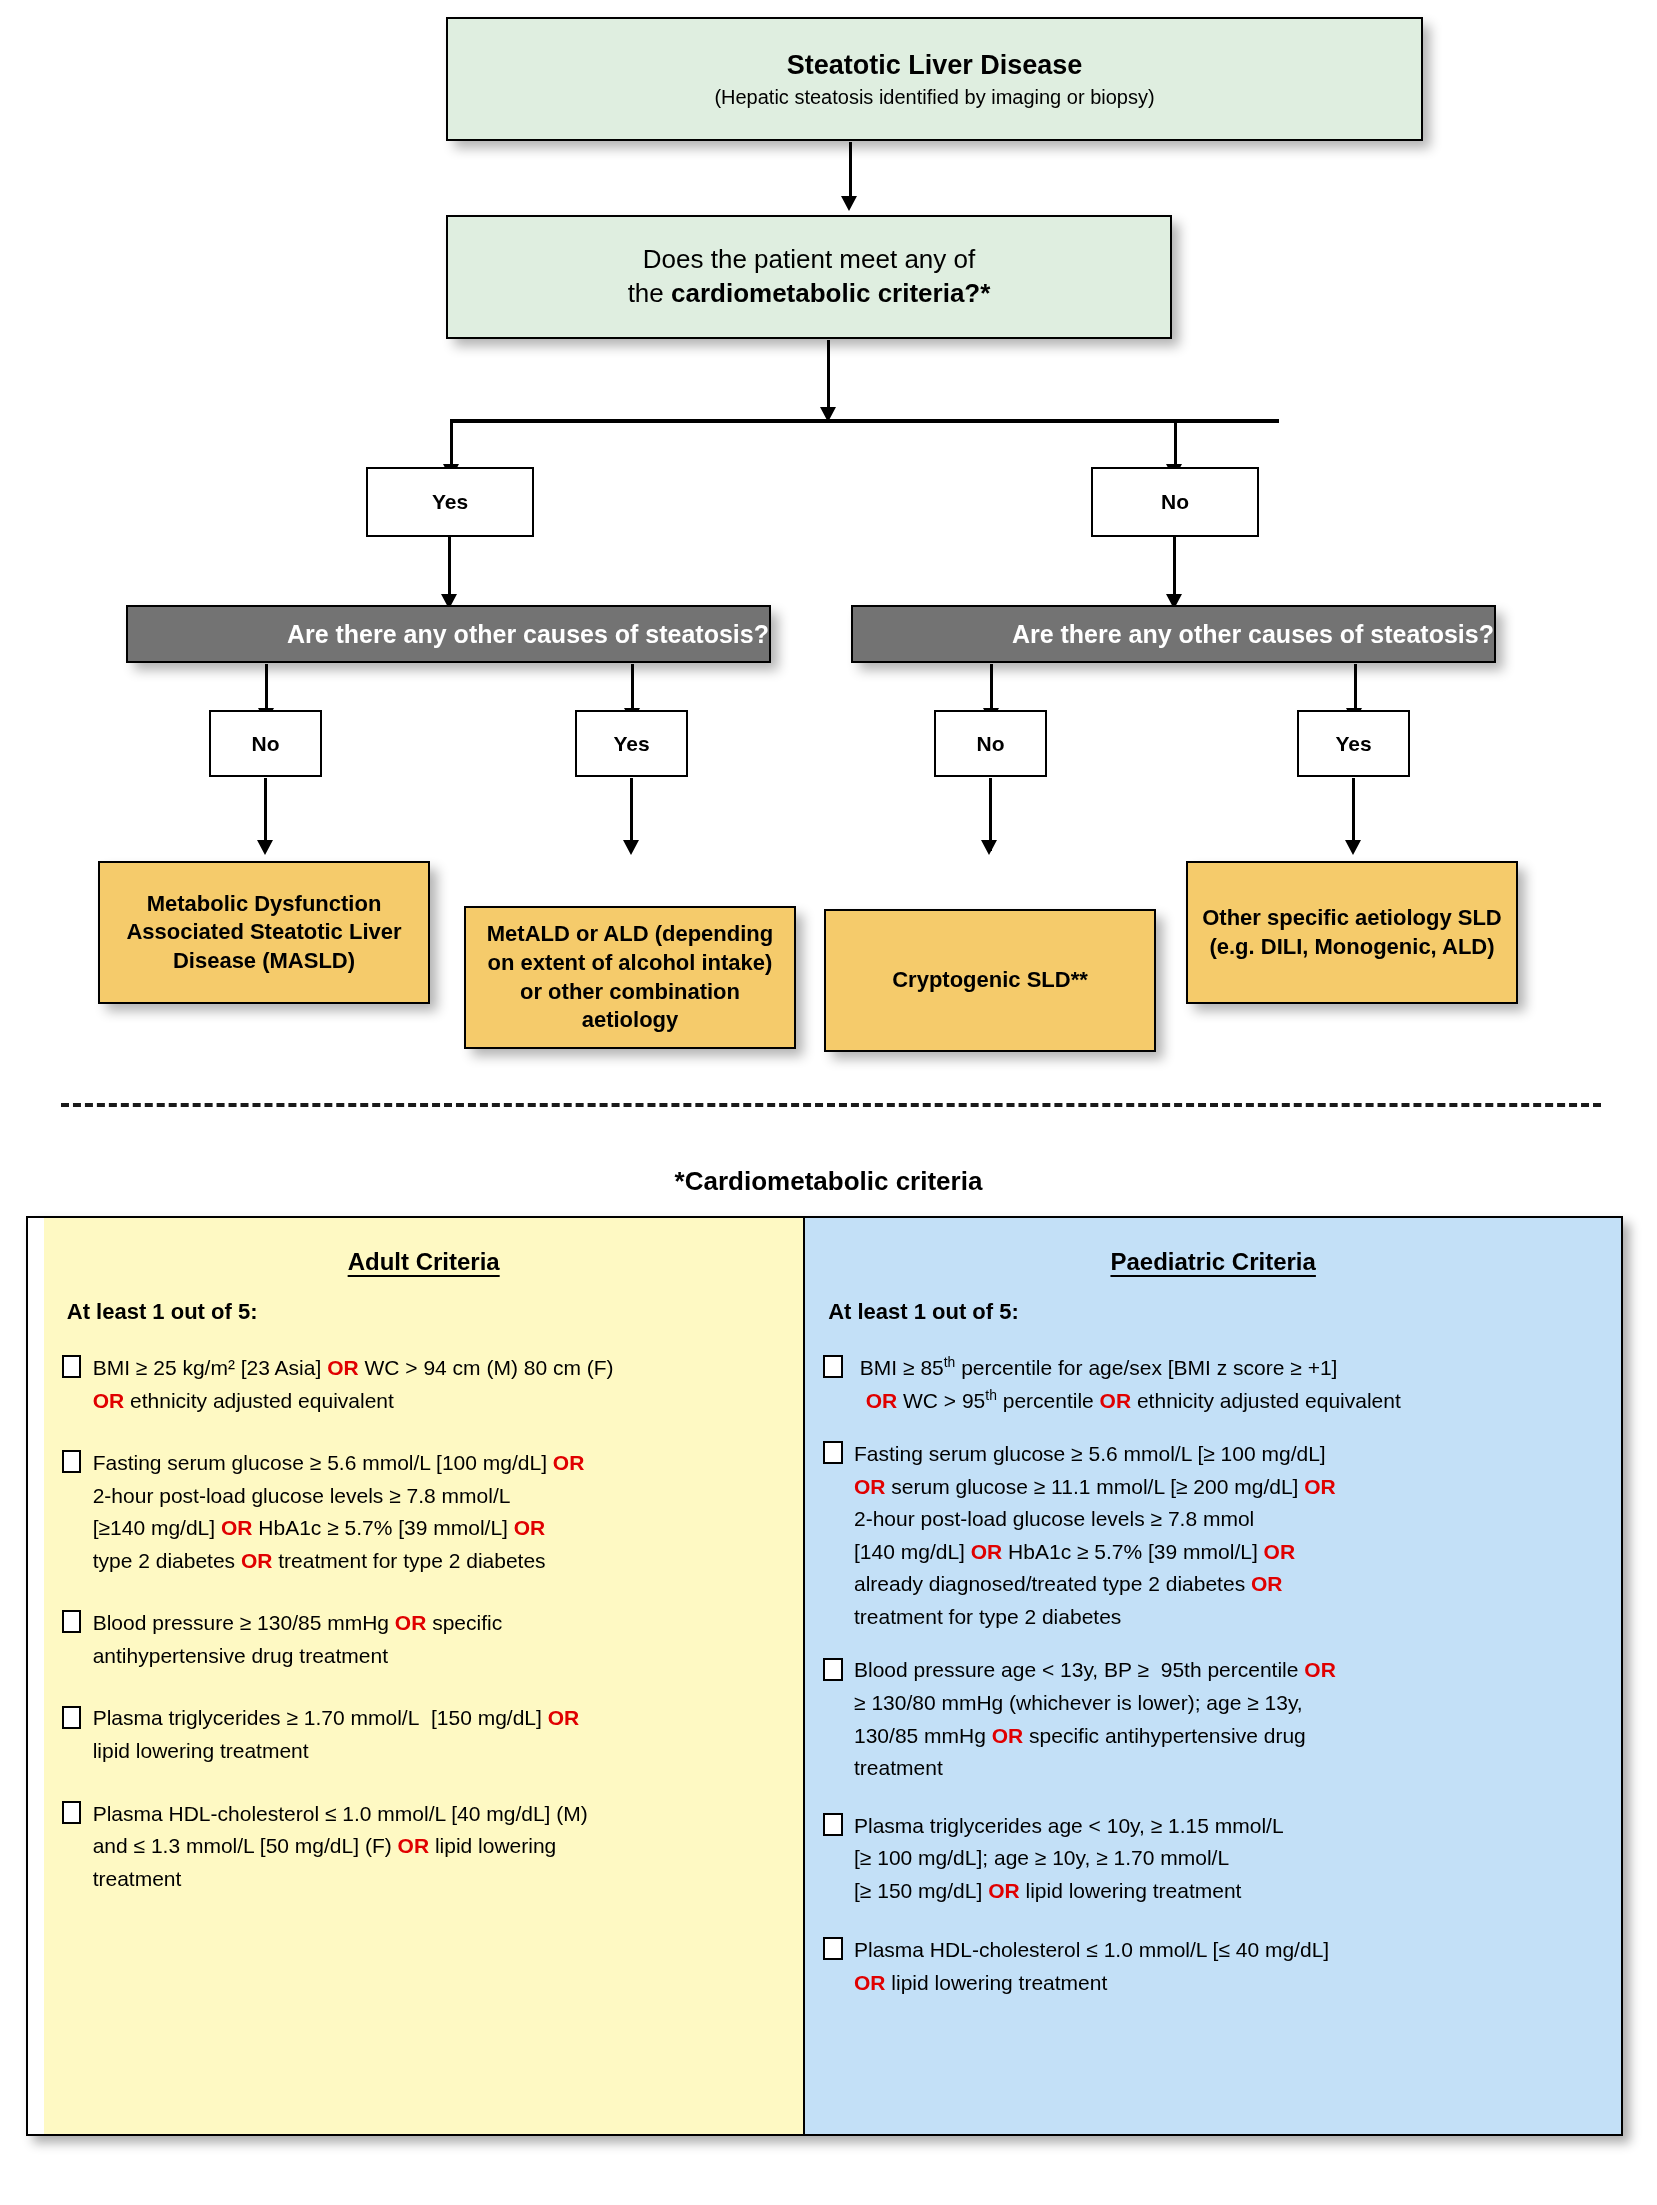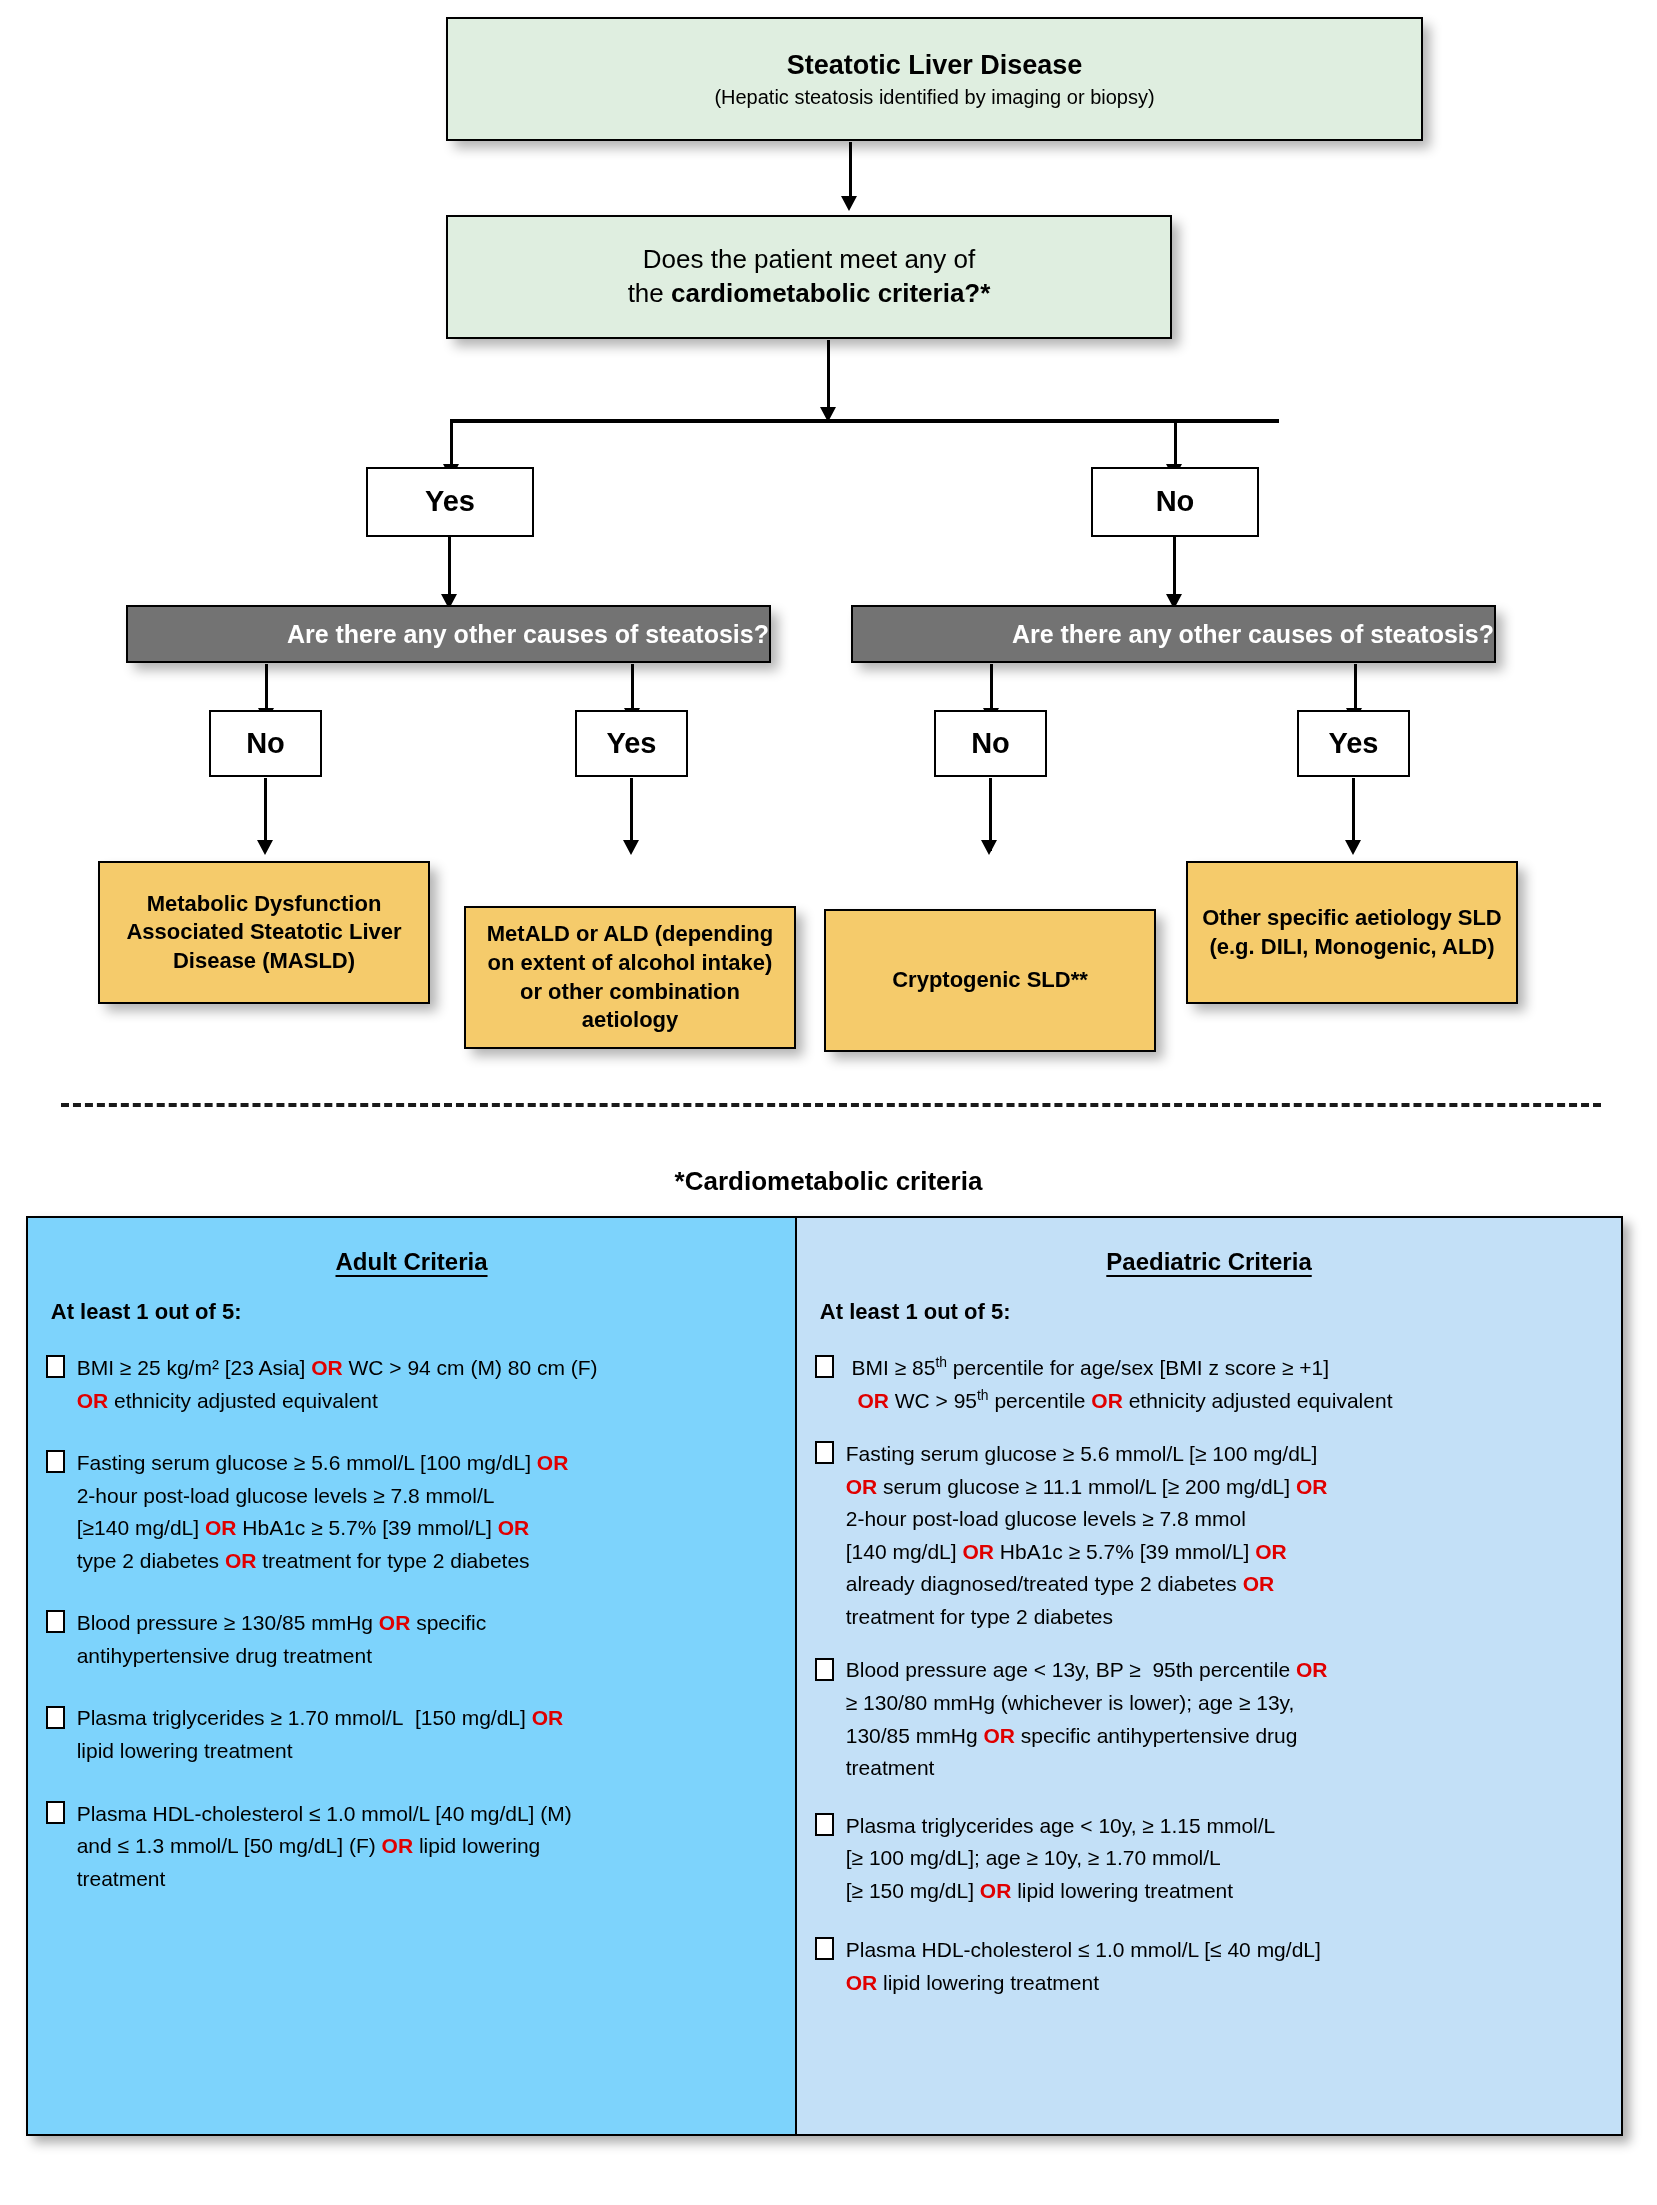--- a/index.html
+++ b/index.html
@@ -27,21 +27,21 @@
   .green-light { background:#dfeee0; }
   .green-dark  { background:#737373; color:#ffffff;justify-content:flex-end; }
   .yellow      { background:#f5cb6b; }
   .white       { background:#ffffff; box-shadow:none; border:2.1px solid #000; }
 
   .t-title   { font-size:27px; font-weight:bold; }
   .t-sub     { font-size:20px; font-weight:normal; }
   .t-q       { font-size:26px; }
   .t-q b     { font-weight:bold; }
   .t-green   { font-size:25px; font-weight:bold; }
-  .t-yn      { font-size:29px; font-weight:bold; }
+  .t-yn      { font-size:21px; font-weight:bold; }
   .t-yellow  { font-size:22px; font-weight:bold; }
 
   
   .vline { position:absolute; width:3.1px; background:#000; }
   .hline { position:absolute; height:4.1px; background:#000; }
   .arrowhead {
     position:absolute; width:0; height:0;
     border-left:8.8px solid transparent;
     border-right:8.8px solid transparent;
     border-top:15.6px solid #000;
@@ -61,21 +61,21 @@
   .panel {
     position:absolute;
     border:2.1px solid #000;
     box-shadow: 7.3px 7.3px 10.4px rgba(0,0,0,0.32);
     display:flex;
   }
   .col {
     position:relative;
     padding: 15.6px 17.6px 0 17.6px;
   }
-  .col-left  { background:#7dd3fc; border-right:2.1px solid #000; }
+  .col-left  { background:#fef9c3; border-right:2.1px solid #000;margin-left:16px; }
   .col-right { background:#c3e0f7; }
   .col-head {
     text-align:center;
     font-size:24px;
     font-weight:bold;
     text-decoration: underline;
     text-underline-offset: 5.2px;
     margin-top: 14.5px;
     margin-bottom: 23px;
   }

